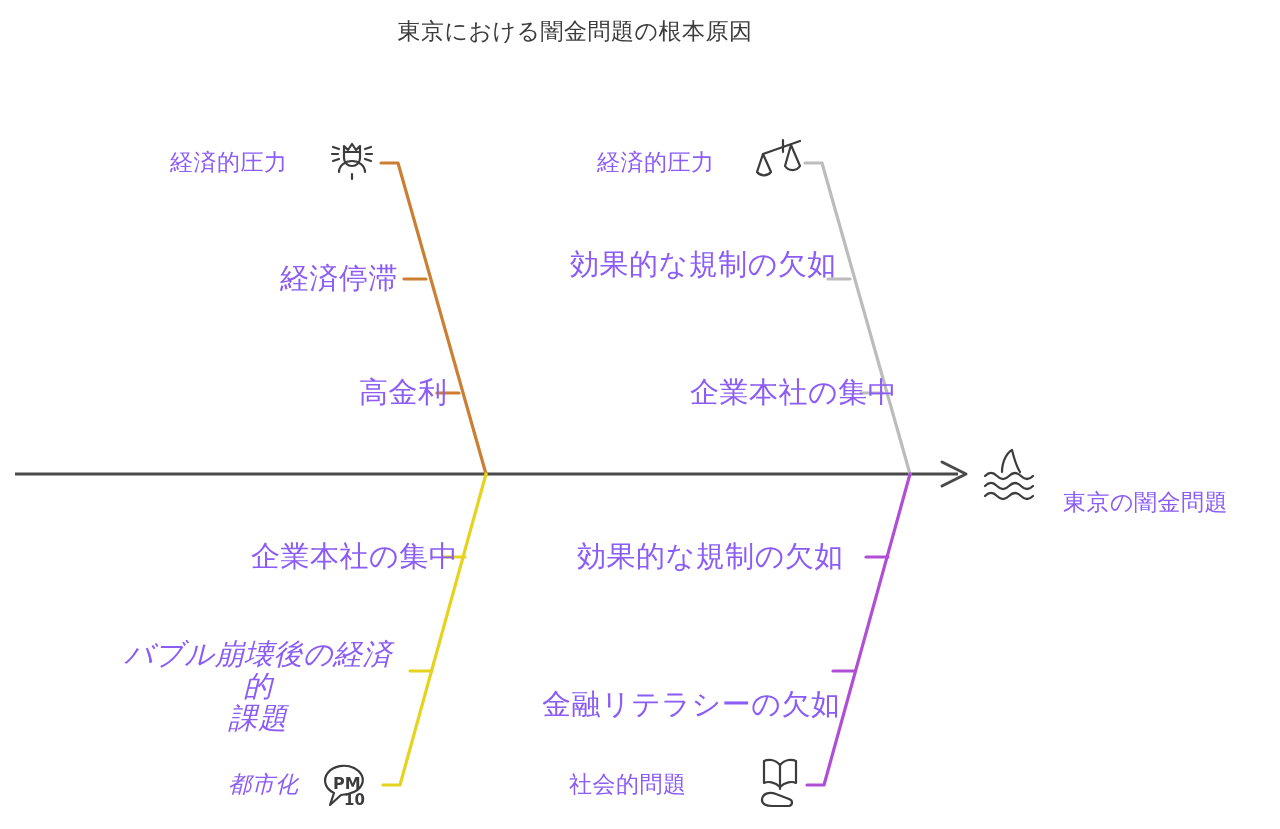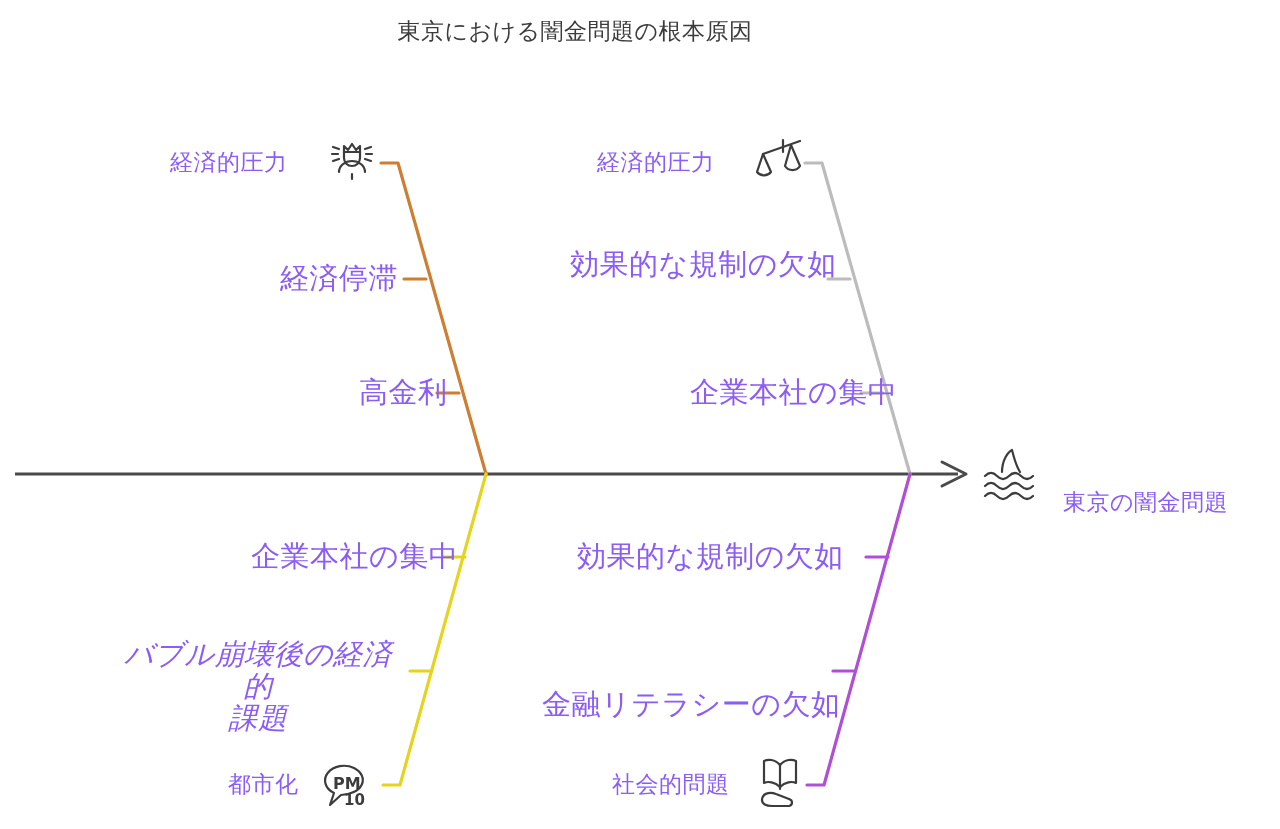--- a/index.html
+++ b/index.html
@@ -140,19 +140,19 @@
 
 <div class="txt cat-label" style="left:597px; top:146px;">経済的圧力</div>
 <div class="txt sub-label" style="left:570px; top:248px;">効果的な規制の欠如</div>
 <div class="txt sub-label" style="left:690px; top:376px;">企業本社の集中</div>
 
 <div class="txt sub-label" style="left:231px; top:540px;margin-left:20px;">企業本社の集中</div>
 <div class="txt sub-label right-align" style="left:118px; top:638px; width:280px;">
   <span>バブル崩壊後の経済的</span><br>
   <span>課題</span>
 </div>
-<div class="txt cat-label" style="left:228px; top:768px;">都市化</div>
+<div class="txt cat-label" style="left:228px; top:768px;font-style:italic;">都市化</div>
 
 <div class="txt sub-label" style="left:577px; top:540px;">効果的な規制の欠如</div>
 <div class="txt sub-label" style="left:542px; top:688px;">金融リテラシーの欠如</div>
-<div class="txt cat-label" style="left:612px; top:768px;text-align:right;">社会的問題</div>
+<div class="txt cat-label" style="left:569px; top:768px;text-align:right;">社会的問題</div>
 
 <div class="txt effect-label" style="left:1063px; top:486px;">東京の闇金問題</div>
 
 </body></html>

